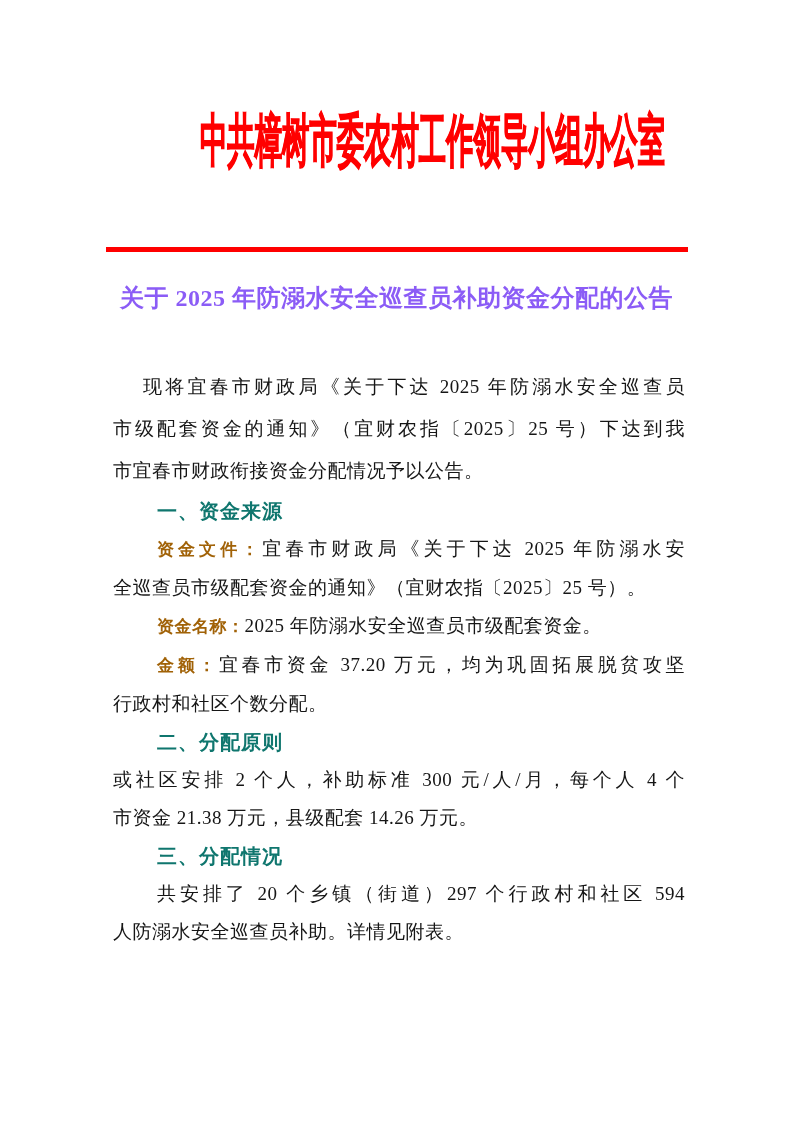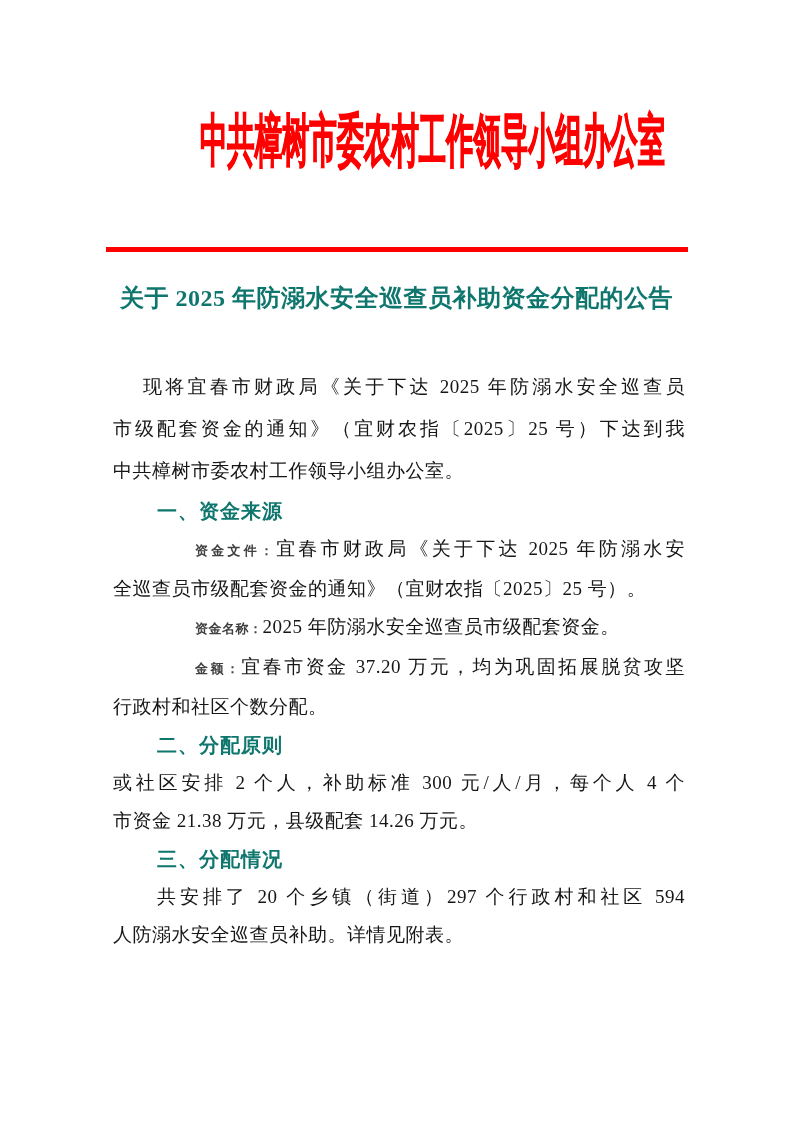--- a/index.html
+++ b/index.html
@@ -56,21 +56,21 @@
     top: 281px;
     left: 0;
     width: 793px;
     margin: 0;
     text-align: center;
     font-family: "Liberation Serif", "DejaVu Serif", serif;
     font-weight: bold;
     font-size: 24px;
     line-height: 34px;
     letter-spacing: 0.5px;
-    color: #0f766e;
+    color: #8b5cf6;
   }
   
   .body-text {
     position: absolute;
     top: 366px;
     left: 113px;
     width: 572px;
     font-size: 19px;
     color: #161616;
   }
@@ -98,44 +98,43 @@
     font-size: 20px;
     line-height: 38px;
     letter-spacing: 1px;
     text-indent: 44px;
     color: #0f766e;
     white-space: nowrap;
   }
   .lbl {
     font-family: "Liberation Sans", "DejaVu Sans", sans-serif;
     font-weight: bold;
-    font-size: 13px;
-    color: #404040;
-    margin-left: 38px;
+    font-size: 17px;
+    color: #a16207;
   }
 </style>
 </head>
 <body>
 
 <div class="page">
 
   <div class="letterhead-wrap">
     <div class="letterhead">中共樟树市委农村工作领导小组办公室</div>
   </div>
 
   <div class="red-rule"></div>
 
   <h1 class="doc-title">关于 2025 年防溺水安全巡查员补助资金分配的公告</h1>
 
   <div class="body-text">
 
     <div class="p1">
       <div class="line full indent-p">现将宜春市财政局《关于下达 2025 年防溺水安全巡查员</div>
       <div class="line full">市级配套资金的通知》（宜财农指〔2025〕25 号）下达到我</div>
-      <div class="line lastline">中共樟树市委农村工作领导小组办公室。</div>
+      <div class="line lastline">市宜春市财政衔接资金分配情况予以公告。</div>
     </div>
 
     <div class="heading">一、资金来源</div>
 
     <div>
       <div class="line full indent-h"><span class="lbl">资金文件：</span><span>宜春市财政局《关于下达 2025 年防溺水安</span></div>
       <div class="line lastline">全巡查员市级配套资金的通知》（宜财农指〔2025〕25 号）。</div>
     </div>
 
     <div>

